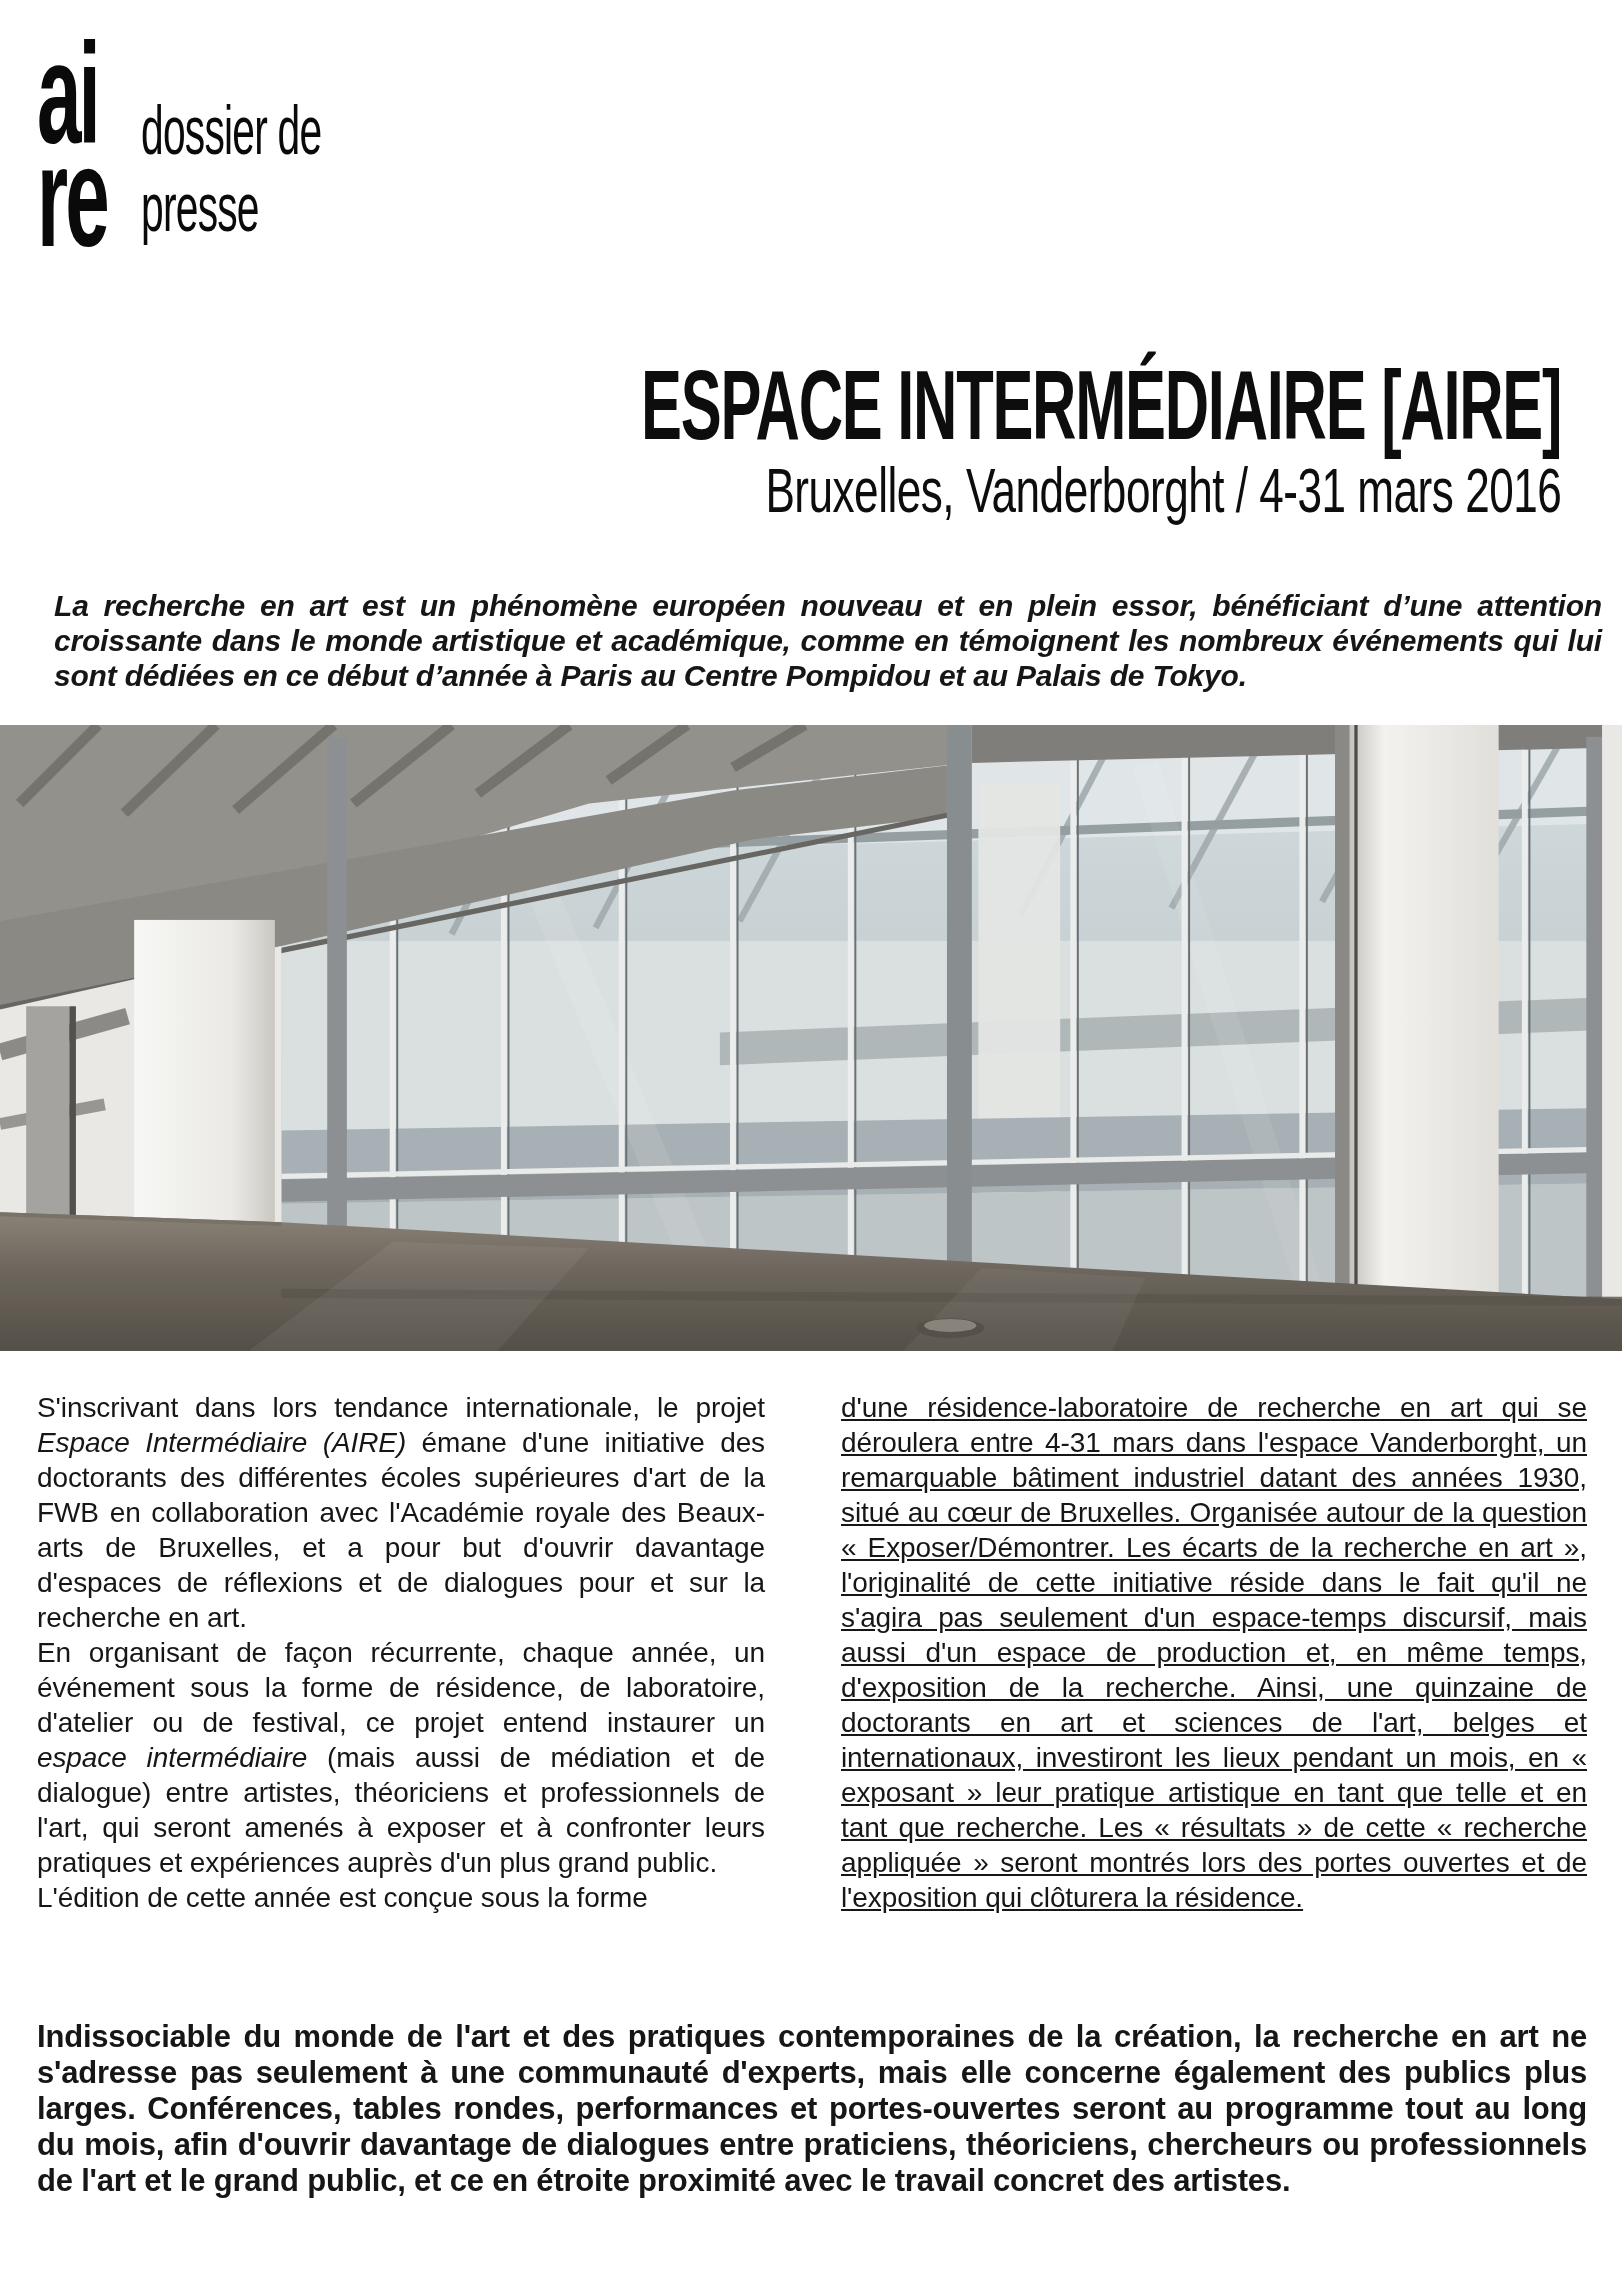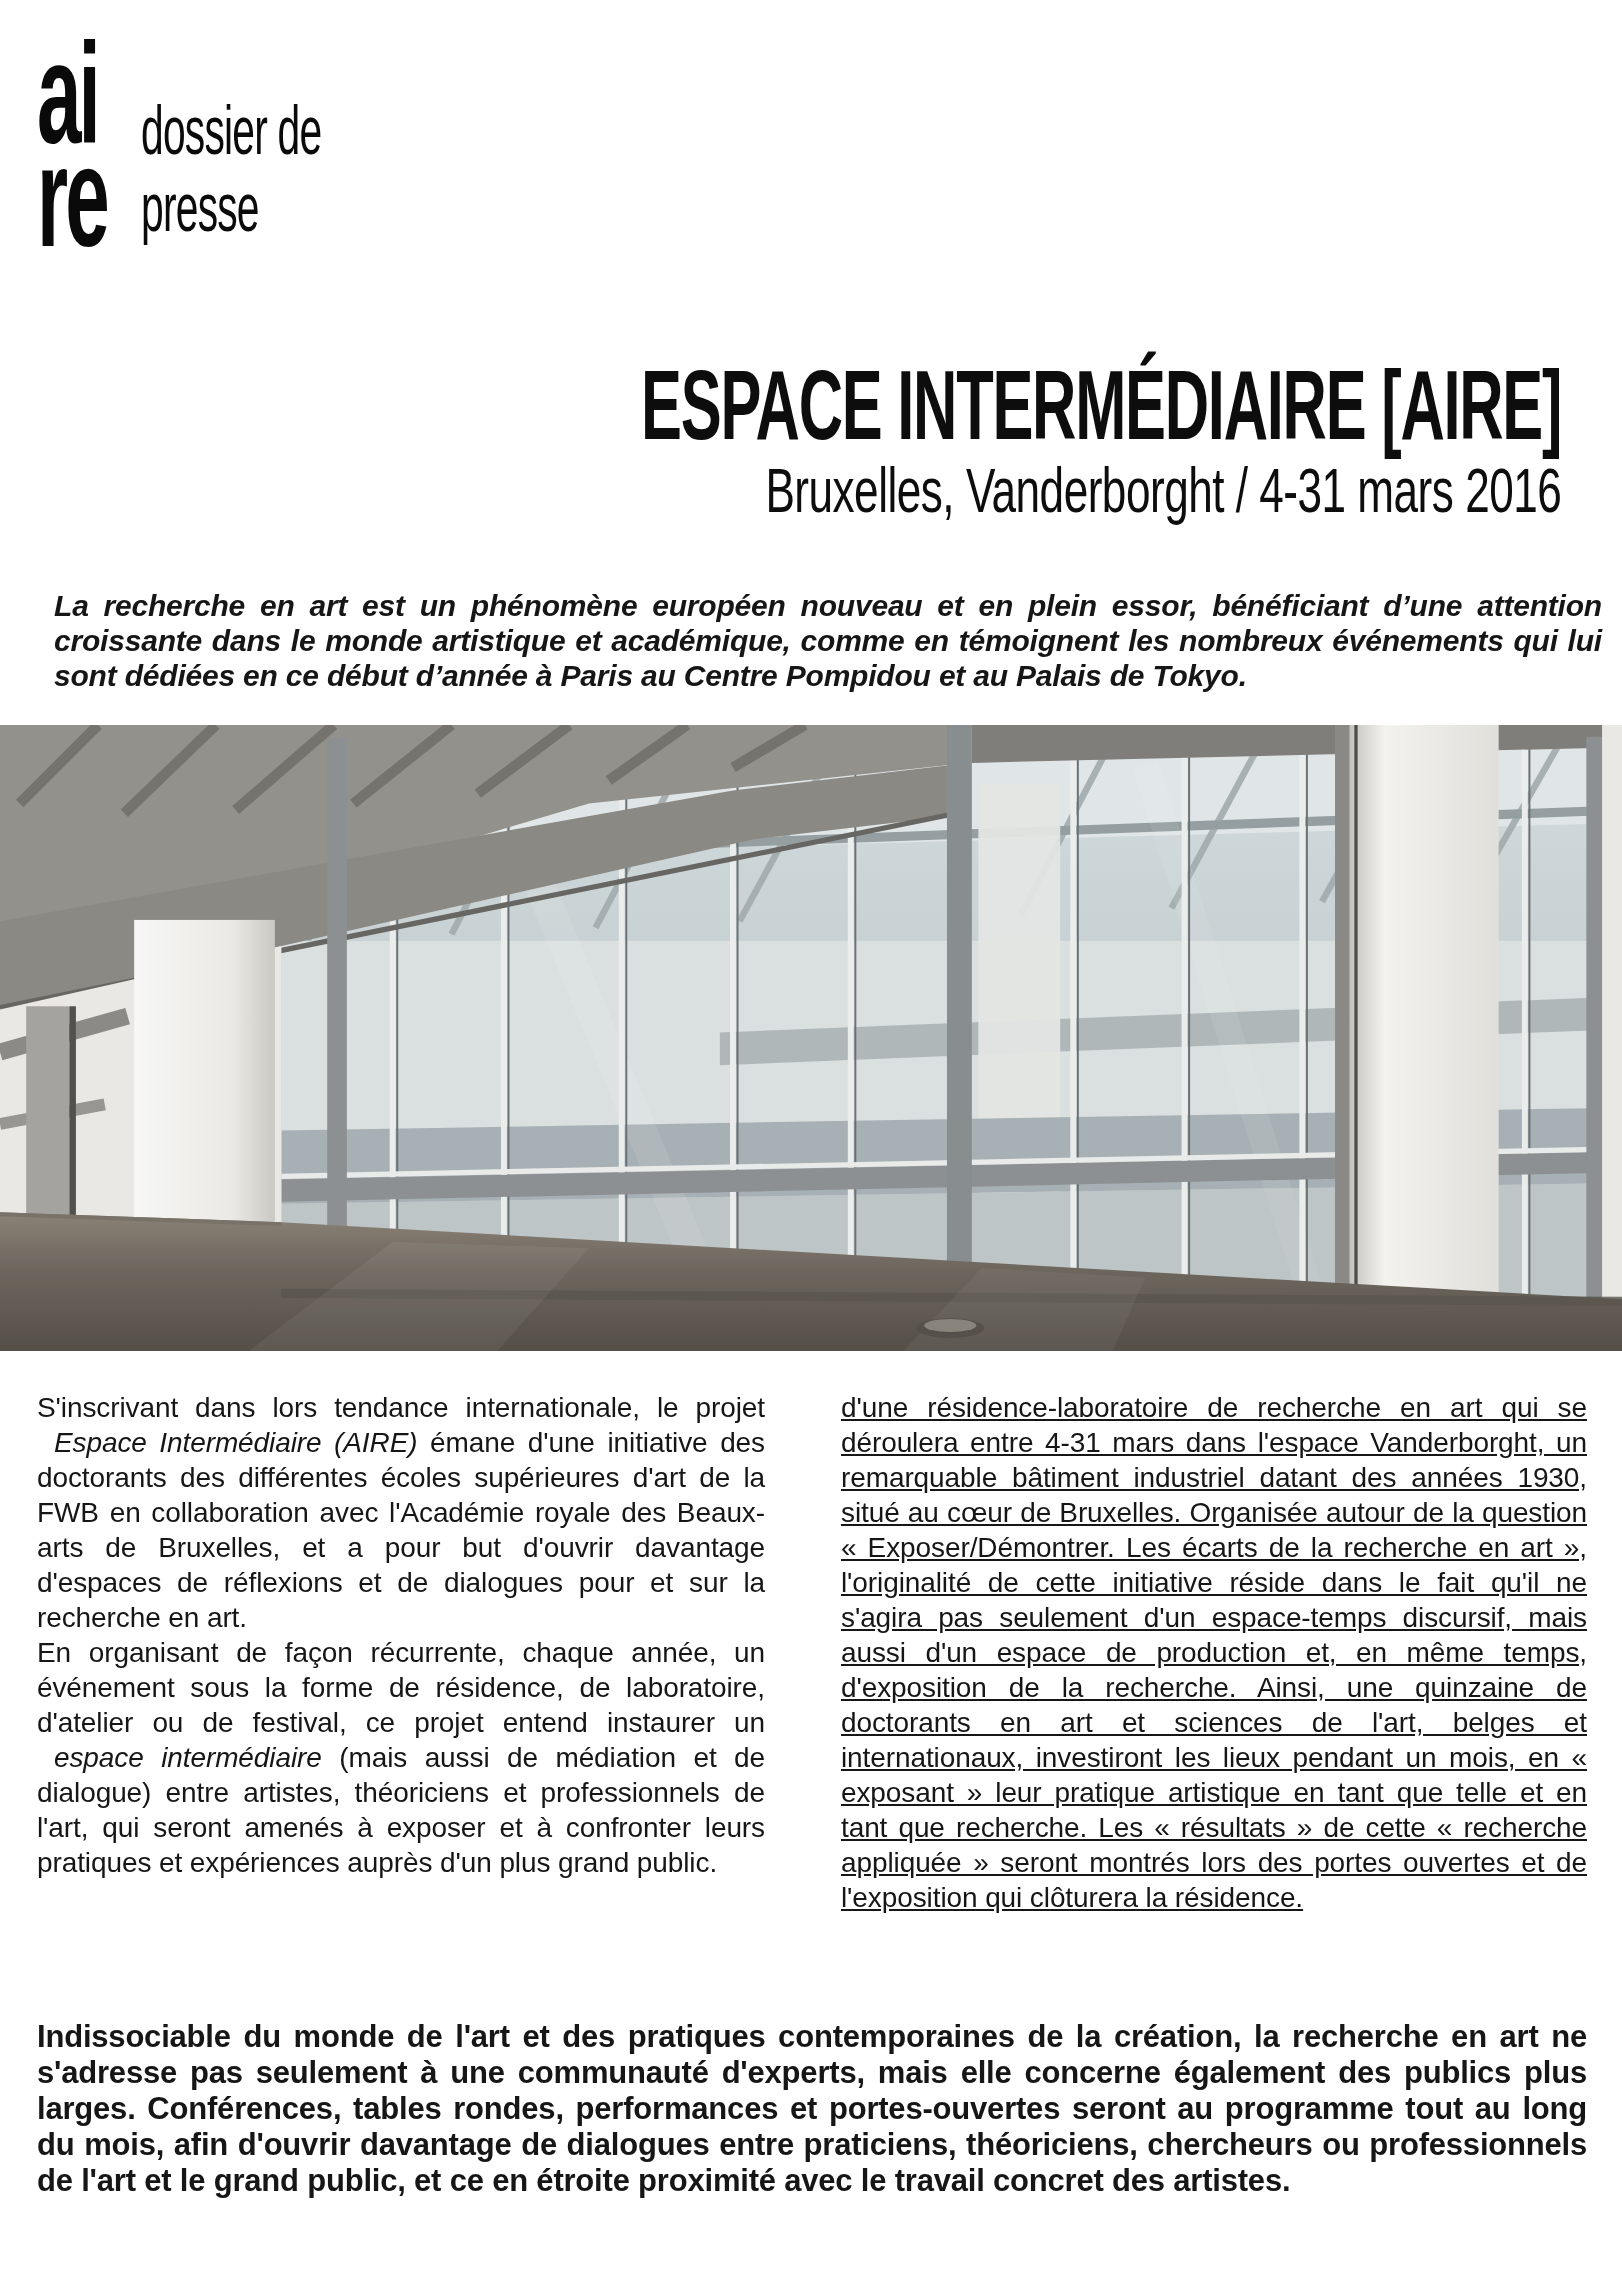--- a/index.html
+++ b/index.html
@@ -42,21 +42,21 @@
   }
   
   .photo { position:absolute; left:0; top:725px; width:1623px; height:626px; margin:0; }
   .photo svg { display:block; }
   
   .columns { position:absolute; left:37px; top:1390px; width:1550px; display:flex; gap:76px; }
   .col { text-align:justify; font-size:28px; line-height:35px; letter-spacing:-0.1px; }
   .col-left  { width:728px; }
   .col-right { width:746px;text-decoration:underline; }
   .col p { margin:0; }
-  .col em { font-style:italic; font-weight:normal;margin-left:17px; }
+  .col em { font-style:italic; font-weight:normal; }
   
   .closing {
     position:absolute; left:37px; top:2019px; width:1550px; margin:0;
     font-size:31px; line-height:36px; font-weight:bold;
     letter-spacing:-0.2px; text-align:justify;
   }
 </style>
 </head>
 <body>
 
@@ -200,20 +200,21 @@
       <ellipse cx="1452" cy="918" rx="40" ry="10" fill="#8b867e"></ellipse>
 
       <rect x="0" y="0" width="2480" height="957" fill="#000000" opacity="0.02"></rect>
     </svg>
   </figure>
 
   <section class="columns">
     <div class="col col-left">
       <p><span>S'inscrivant dans lors tendance internationale, le projet </span><em>Espace Intermédiaire (AIRE)</em><span> émane d'une initiative des doctorants des différentes écoles supérieures d'art de la FWB en collaboration avec l'Académie royale des Beaux-arts de Bruxelles, et a pour but d'ouvrir davantage d'espaces de réflexions et de dialogues pour et sur la recherche en art.</span></p>
       <p><span>En organisant de façon récurrente, chaque année, un événement sous la forme de résidence, de laboratoire, d'atelier ou de festival, ce projet entend instaurer un </span><em>espace intermédiaire</em><span> (mais aussi de médiation et de dialogue) entre artistes, théoriciens et professionnels de l'art, qui seront amenés à exposer et à confronter leurs pratiques et expériences auprès d'un plus grand public.</span></p>
+      <p>L'édition de cette année est conçue sous la forme</p>
     </div>
     <div class="col col-right">
       <p>d'une résidence-laboratoire de recherche en art qui se déroulera entre 4-31 mars dans l'espace Vanderborght, un remarquable bâtiment industriel datant des années 1930, situé au cœur de Bruxelles. Organisée autour de la question « Exposer/Démontrer. Les écarts de la recherche en art », l'originalité de cette initiative réside dans le fait qu'il ne s'agira pas seulement d'un espace-temps discursif, mais aussi d'un espace de production et, en même temps, d'exposition de la recherche. Ainsi, une quinzaine de doctorants en art et sciences de l'art, belges et internationaux, investiront les lieux pendant un mois, en « exposant » leur pratique artistique en tant que telle et en tant que recherche. Les « résultats » de cette « recherche appliquée » seront montrés lors des portes ouvertes et de l'exposition qui clôturera la résidence.</p>
     </div>
   </section>
 
   <p class="closing">Indissociable du monde de l'art et des pratiques contemporaines de la création, la recherche en art ne s'adresse pas seulement à une communauté d'experts, mais elle concerne également des publics plus larges. Conférences, tables rondes, performances et portes-ouvertes seront au programme tout au long du mois, afin d'ouvrir davantage de dialogues entre praticiens, théoriciens, chercheurs ou professionnels de l'art et le grand public, et ce en étroite proximité avec le travail concret des artistes.</p>
 
 </div>
 

